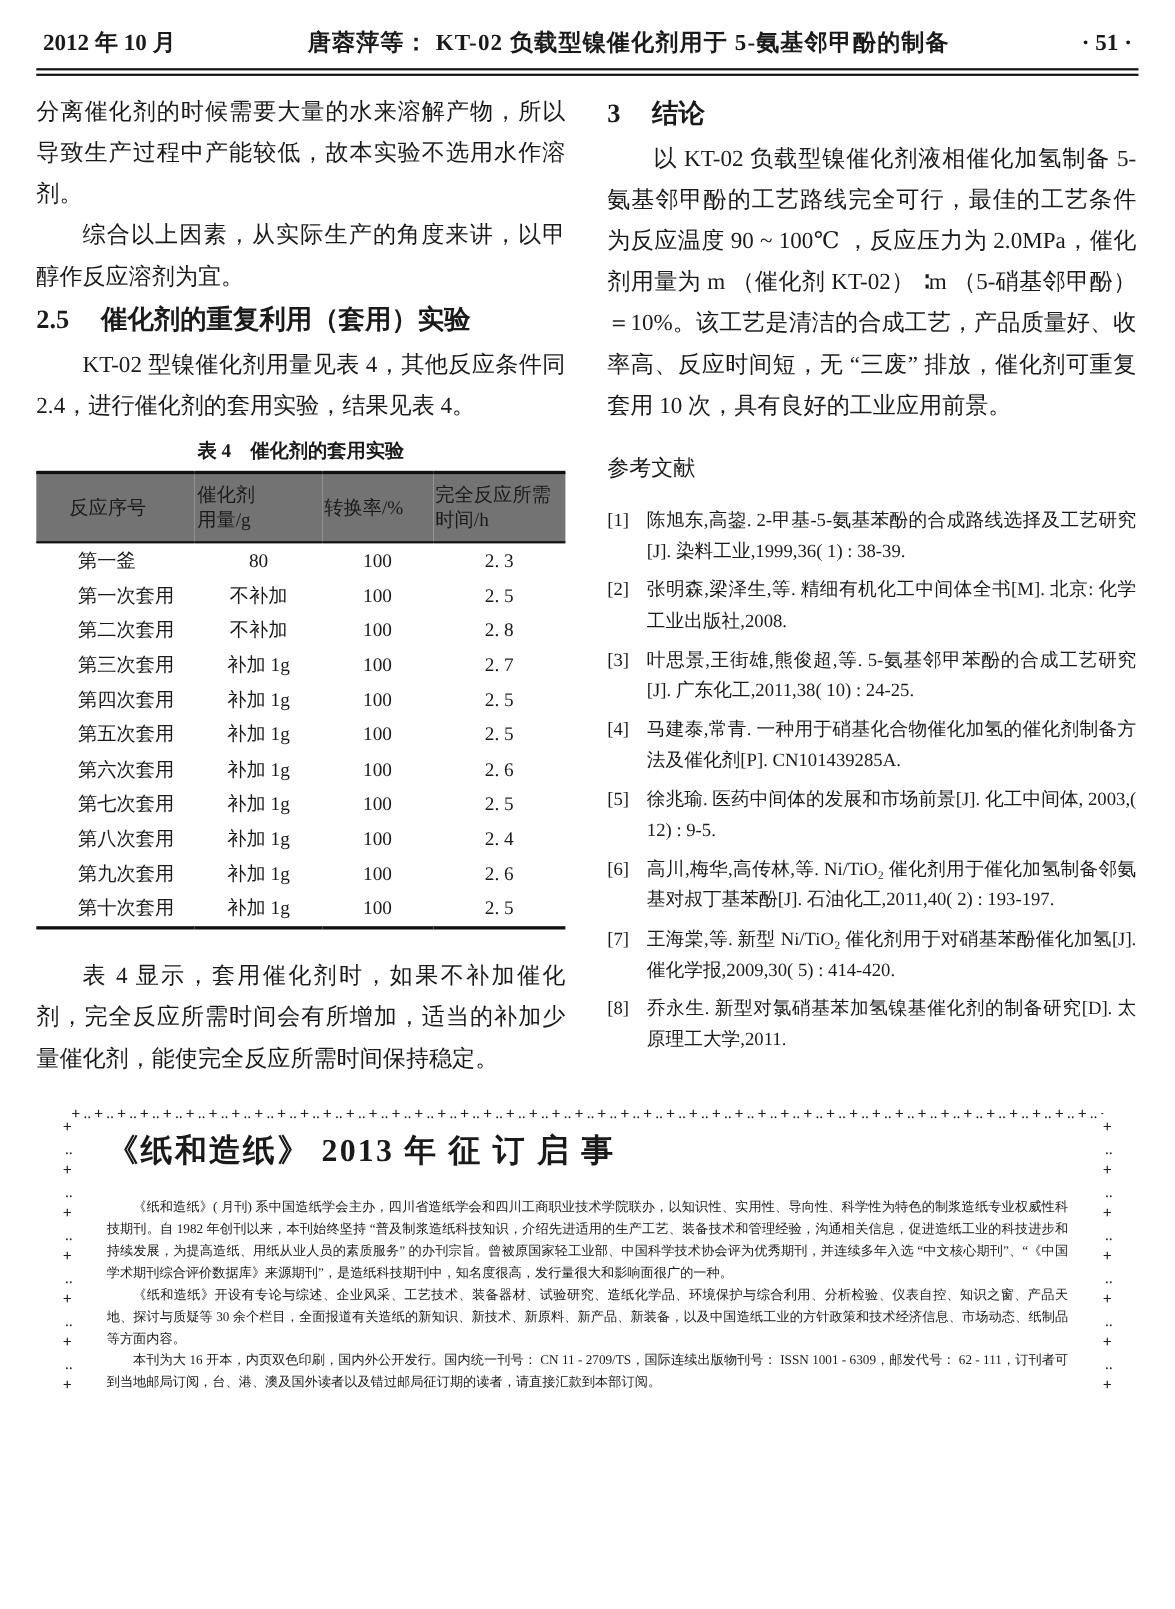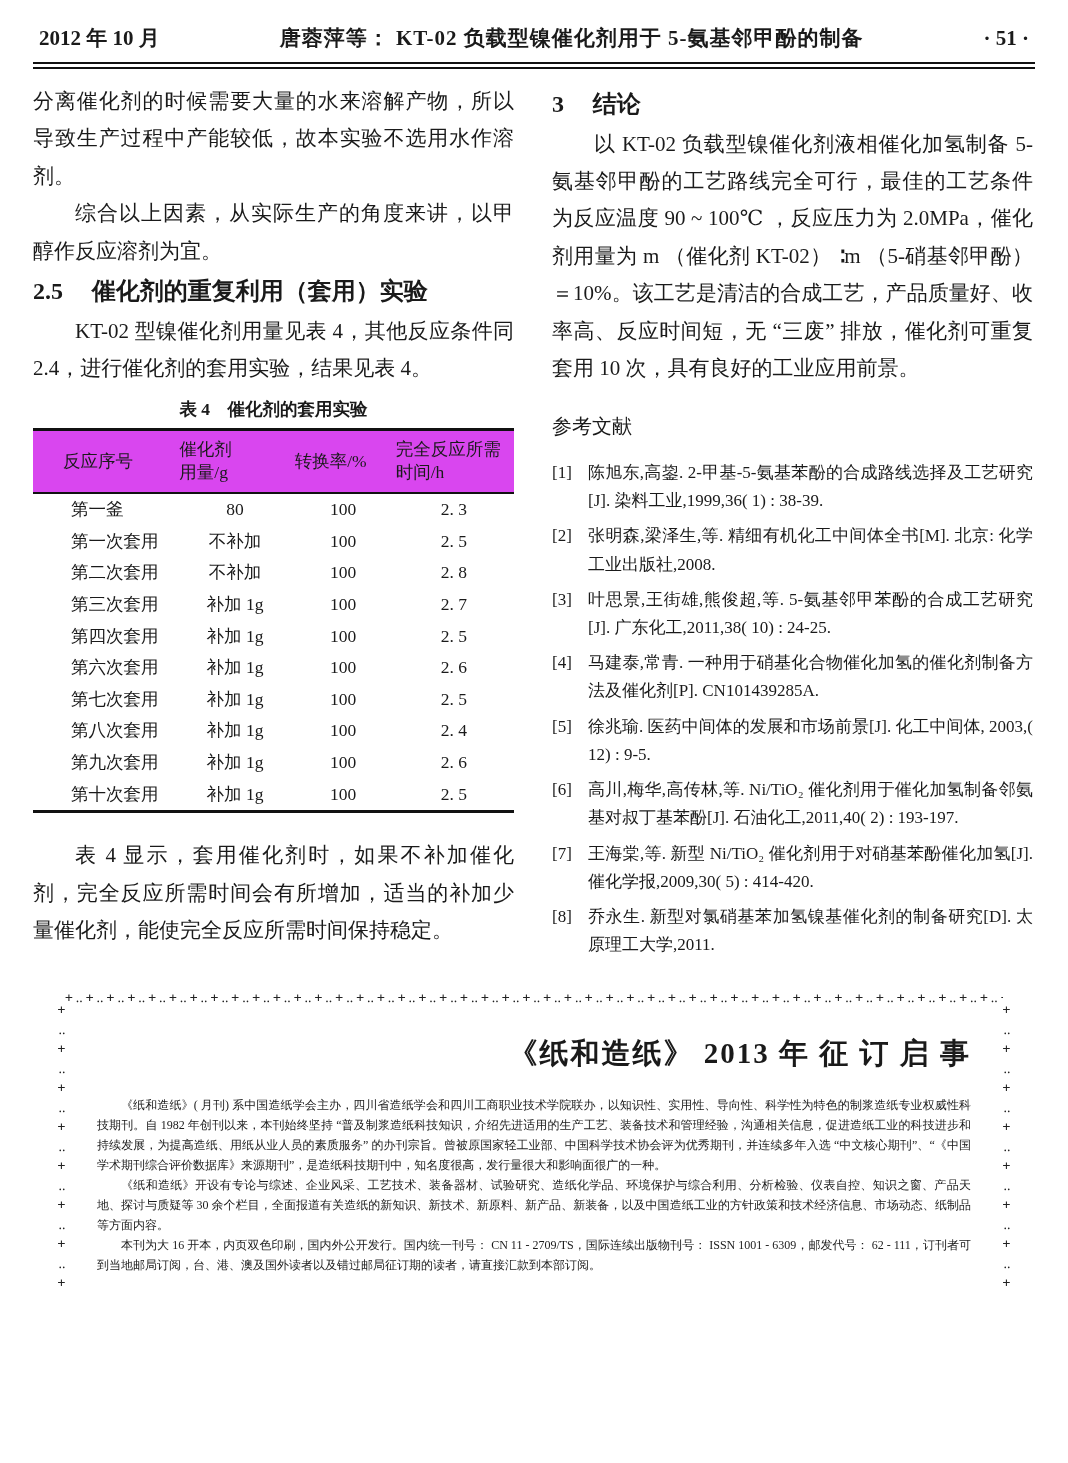--- a/index.html
+++ b/index.html
@@ -20,21 +20,21 @@
   .col{width:481px;font-size:21px;line-height:1.78;text-align:justify;}
   .col p{margin:0;}
   .indent{text-indent:2em;}
   .sec-heading{font-weight:700;font-size:24px;margin:2px 0;}
   .sec-heading .num{margin-right:1.2em;}
 
   
   .tbl-caption{font-weight:700;font-size:17.5px;text-align:center;margin:10px 0 6px 0;line-height:1.4;}
   table.data{width:100%;border-collapse:collapse;font-size:17.5px;line-height:1.35;
     border-top:3px solid #111;border-bottom:3px solid #111;}
-  table.data thead tr{background:#d946ef;}
+  table.data thead tr{background:#737373;}
   table.data th{font-weight:400;white-space:pre-line;padding:7px 2px;border-bottom:2px solid #111;vertical-align:middle;}
   table.data td{padding:4px 2px;text-align:center;}
   table.data td:first-child{text-align:left;padding-left:38px;}
   table.data th:first-child{text-align:left;padding-left:30px;}
   .c1{width:30%;}.c2{width:24%;margin-top:12px;}.c3{width:21%;}.c4{width:25%;}
   .after-table{margin-top:24px !important;}
 
   
   .refs-title{font-weight:400;font-size:20px;text-align:left;margin:22px 0 14px 0;}
   .ref-list{margin:0;padding:0;list-style:none;font-size:17px;line-height:1.66;}
@@ -46,21 +46,21 @@
   .ad-wrap{margin:26px 22px 0 22px;position:relative;}
   .ad-box{position:relative;border-radius:14px;padding:18px 42px 20px 42px;}
   .strip{position:absolute;color:#222;font-size:13px;letter-spacing:3px;overflow:hidden;
     font-family:"DejaVu Sans Mono","Liberation Mono",monospace;line-height:12px;white-space:nowrap;}
   .strip.h{left:10px;right:10px;height:12px;}
   .strip.top{top:0;}
   .strip.v{top:10px;bottom:10px;width:13px;writing-mode:vertical-rl;text-orientation:upright;
     letter-spacing:3px;line-height:13px;}
   .strip.left{left:0;}
   .strip.right{right:0;}
-  .ad-title{font-weight:700;font-size:29px;text-align:right;margin:24px 0 22px 0;letter-spacing:2px;}
+  .ad-title{font-weight:700;font-size:29px;text-align:left;margin:1px 0 22px 0;letter-spacing:2px;}
   .ad-body p{margin:0;font-size:12px;line-height:1.66;text-align:justify;text-indent:2em;}
 </style>
 </head>
 <body>
 
 <div class="page">
 
   <div class="run-head">
     <span>2012 年 10 月</span>
     <span class="jt">唐蓉萍等： KT-02 负载型镍催化剂用于 5-氨基邻甲酚的制备</span>
@@ -113,20 +113,26 @@
               <td>100</td>
               <td>2. 7</td>
             </tr>
             <tr>
               <td>第四次套用</td>
               <td>补加 1g</td>
               <td>100</td>
               <td>2. 5</td>
             </tr>
             <tr>
+              <td>第五次套用</td>
+              <td>补加 1g</td>
+              <td>100</td>
+              <td>2. 5</td>
+            </tr>
+            <tr>
               <td>第六次套用</td>
               <td>补加 1g</td>
               <td>100</td>
               <td>2. 6</td>
             </tr>
             <tr>
               <td>第七次套用</td>
               <td>补加 1g</td>
               <td>100</td>
               <td>2. 5</td>

